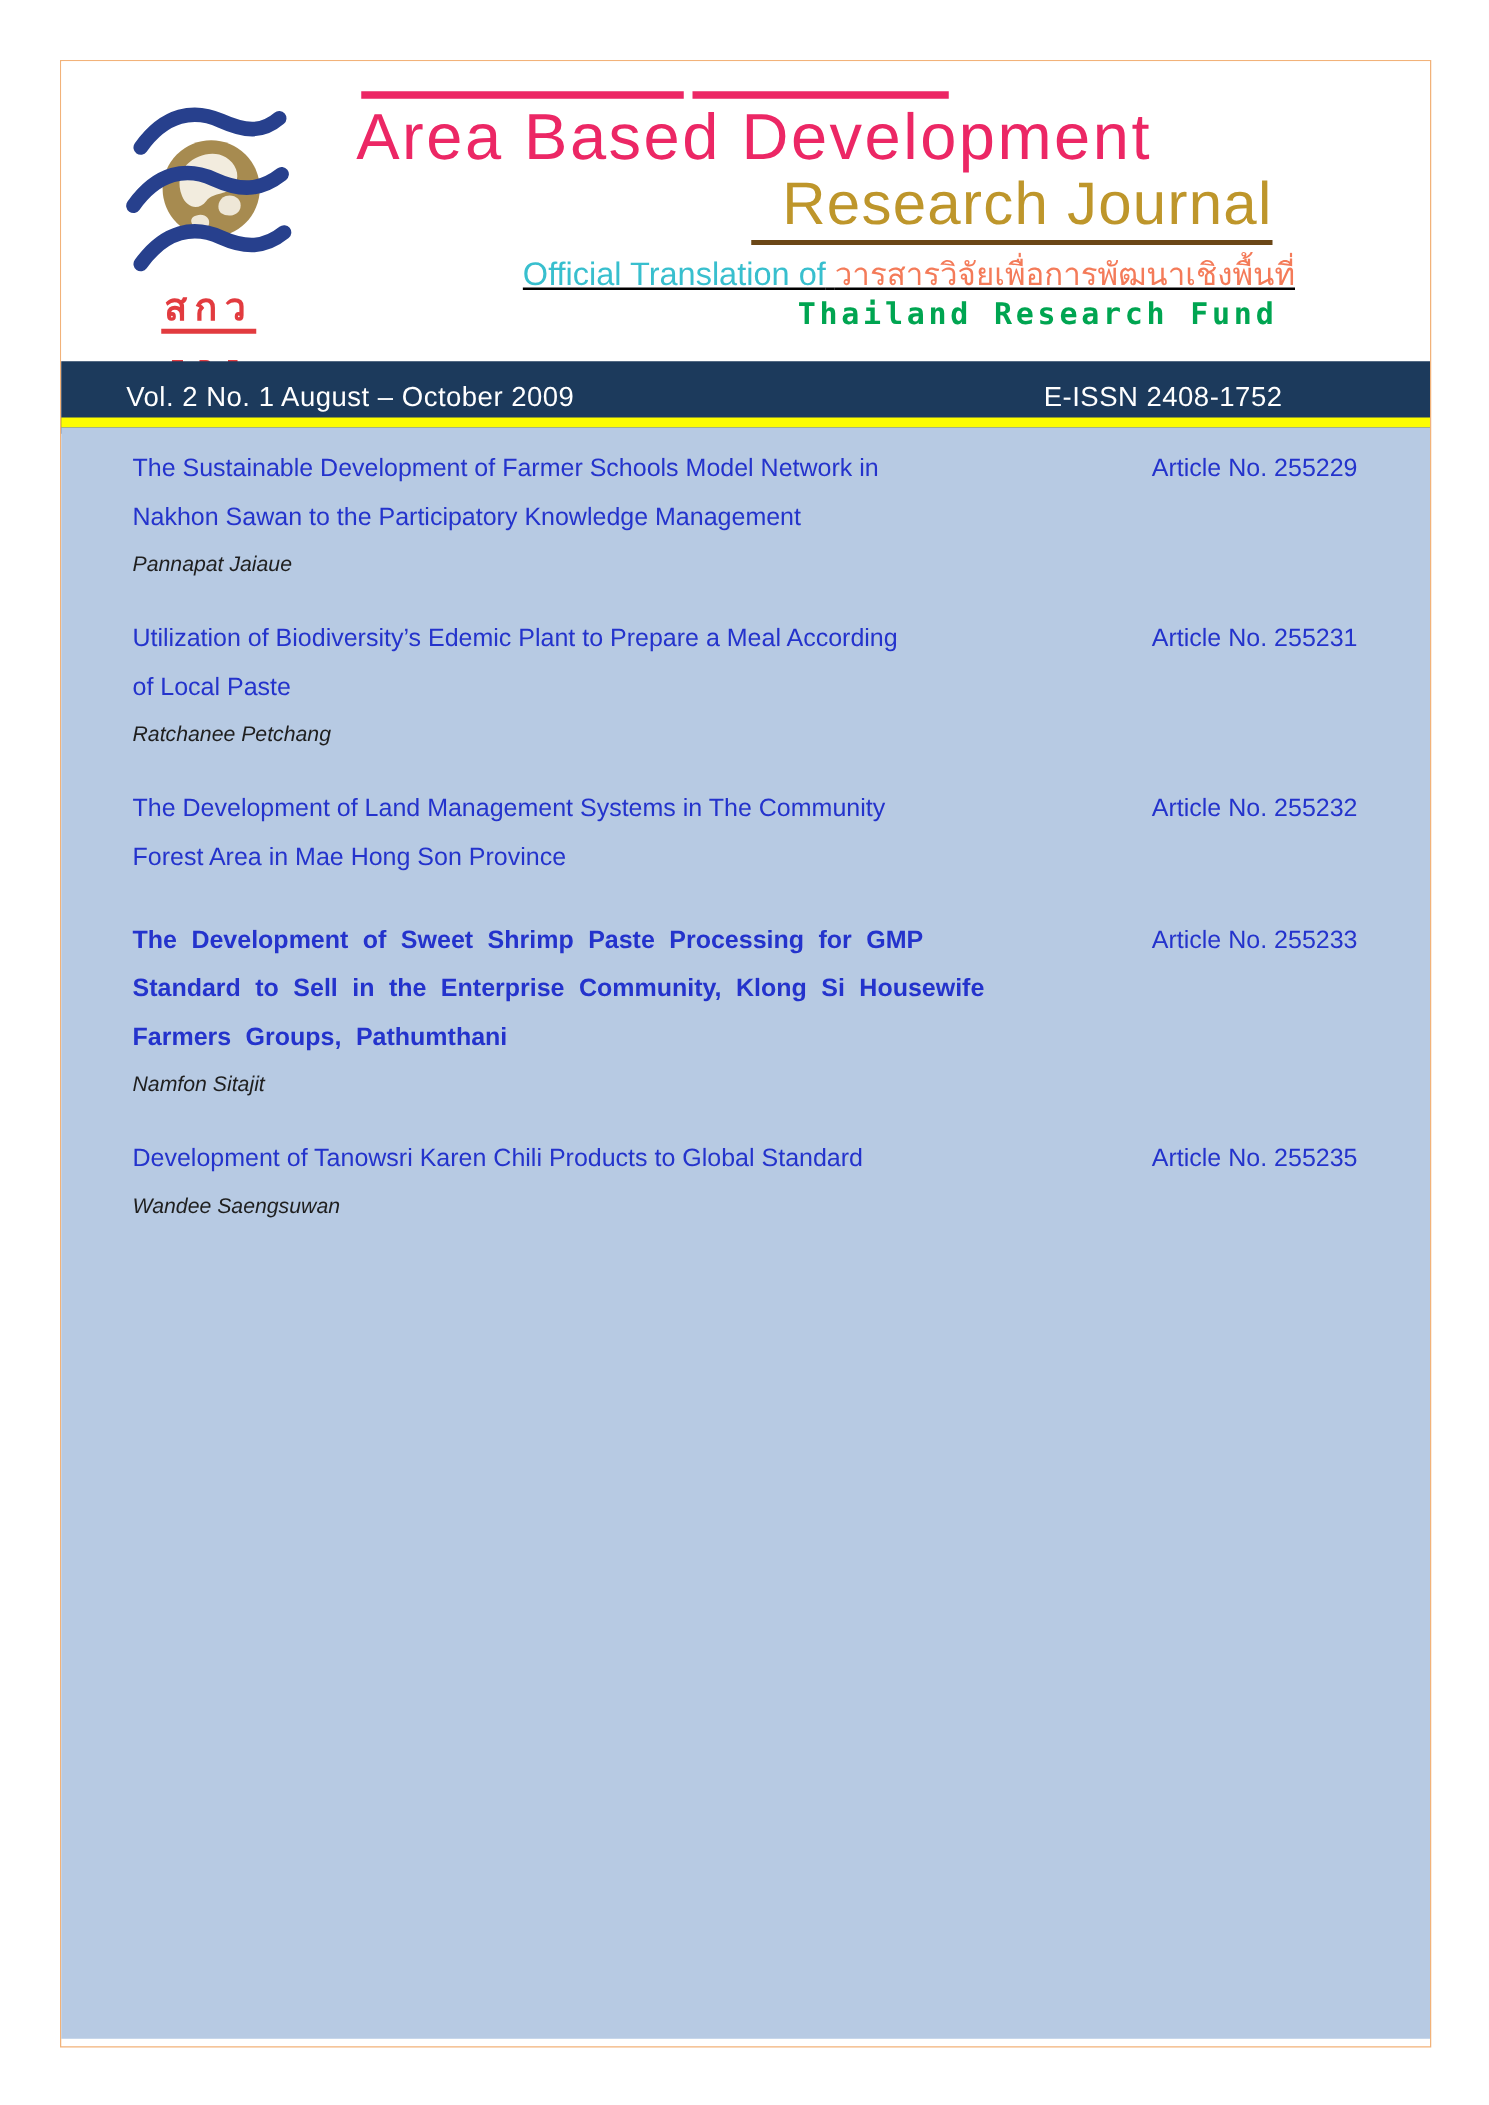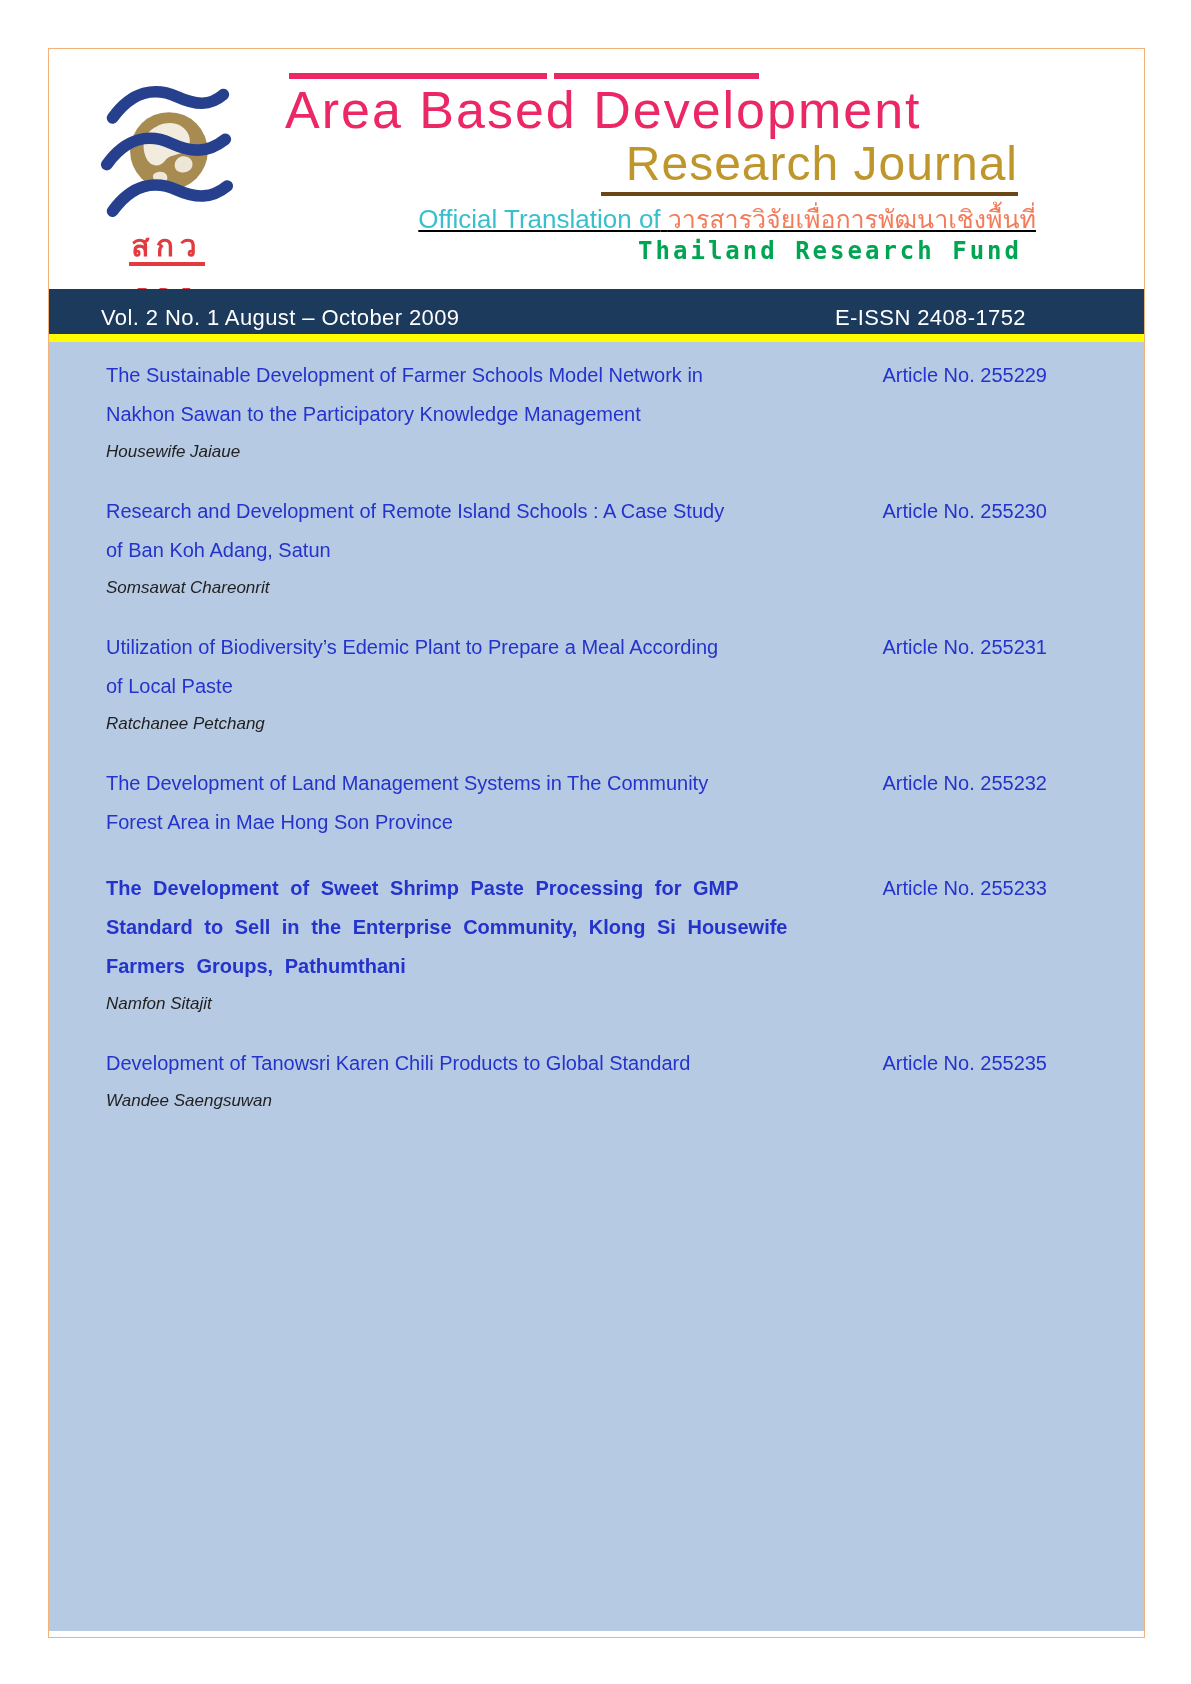--- a/index.html
+++ b/index.html
@@ -60,21 +60,21 @@
     position:absolute;left:0;right:0;top:240px;height:58px;background:var(--bar-navy);
     color:var(--bar-text);display:flex;align-items:center;justify-content:space-between;
     padding:0 118px 0 52px;box-sizing:border-box;font-size:22px;letter-spacing:0.4px;
   }
   .yellow-divider{
     position:absolute;left:0;right:0;top:285px;height:8px;background:var(--divider-yellow);
   }
   
   .content{
     position:absolute;left:0;right:0;top:293px;bottom:6px;background:var(--content-bg);
-    box-sizing:border-box;padding:14px 97px 0 57px;overflow:hidden;
+    box-sizing:border-box;padding:14px 58px 0 57px;overflow:hidden;
   }
   .article-row{
     display:flex;justify-content:space-between;align-items:flex-start;margin-bottom:27px;
   }
   .article-main{width:690px;flex:0 0 690px;}
   .article-title{
     color:var(--article-blue);font-size:20px;line-height:39px;white-space:pre-line;
   }
   .article-title.justified{word-spacing:6px;font-weight:bold;}
   .article-author{
@@ -131,33 +131,25 @@
       <span>Vol. 2 No. 1 August – October 2009</span>
       <span>E-ISSN 2408-1752</span>
     </div>
     <div class="yellow-divider"></div>
 
     <div class="content" id="article-list">
   <div class="article-row">
     <div class="article-main">
       <div class="article-title">The Sustainable Development of Farmer Schools Model Network in
 Nakhon Sawan to the Participatory Knowledge Management</div>
-      <div class="article-author">Housewife Jaiaue</div>
+      <div class="article-author">Pannapat Jaiaue</div>
     </div>
     <div class="article-no">Article No. 255229</div>
   </div>
 
-  <div class="article-row">
-    <div class="article-main">
-      <div class="article-title">Research and Development of Remote Island Schools : A Case Study
-of Ban Koh Adang, Satun</div>
-      <div class="article-author">Somsawat Chareonrit</div>
-    </div>
-    <div class="article-no">Article No. 255230</div>
-  </div>
 
   <div class="article-row">
     <div class="article-main">
       <div class="article-title">Utilization of Biodiversity’s Edemic Plant to Prepare a Meal According
 of Local Paste</div>
       <div class="article-author">Ratchanee Petchang</div>
     </div>
     <div class="article-no">Article No. 255231</div>
   </div>
 

